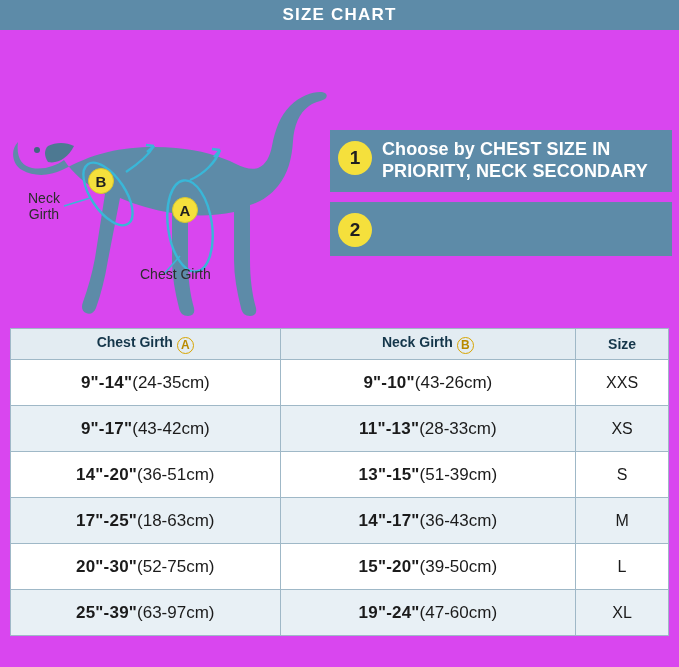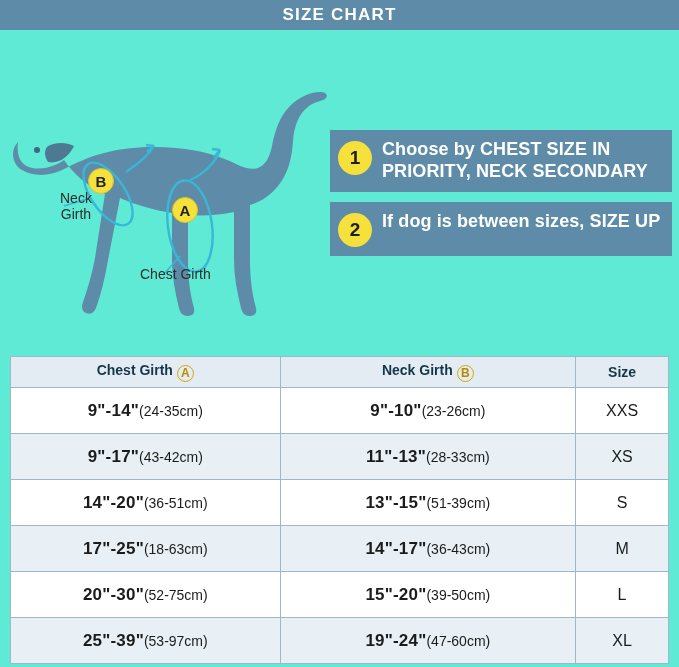--- a/index.html
+++ b/index.html
@@ -2,21 +2,21 @@
 <html><head>
 <meta charset="utf-8">
 <style>
   * { box-sizing: border-box; margin: 0; padding: 0; }
   html, body {
     width: 679px; height: 667px;
     background: #ffffff;
     font-family: "Liberation Sans", sans-serif;
     overflow: hidden;
   }
-  .page { position: relative; width: 679px; height: 667px; background: #5eead4; }
+  .page { position: relative; width: 679px; height: 667px; background: #d946ef; }
 
   
   .header {
     width: 679px; height: 30px;
     background: #5d8ba8;
     display: flex; align-items: center; justify-content: center;
   }
   .header-title {
     color: #ffffff;
     font-size: 17px;
@@ -28,21 +28,20 @@
   .illus-area {
     position: relative;
     width: 679px; height: 300px;
   }
   .dog-svg { position: absolute; left: 4px; top: 16px; }
 
   .label-neck {
     position: absolute; left: 28px; top: 160px;
     font-size: 14px; color: #2d2d2d; font-weight: 500; line-height: 1.15;
     text-align: center;
-    margin-left: 32px;
   }
   .label-chest {
     position: absolute; left: 140px; top: 236px;
     font-size: 14px; color: #2d2d2d; font-weight: 500;
   }
 
   .badge {
     position: absolute;
     width: 26px; height: 26px; border-radius: 50%;
     background: #f5e03c;
@@ -73,21 +72,21 @@
     display: flex; align-items: center; justify-content: center;
     margin-right: 10px;
     margin-top: 2px;
   }
   .tip-text {
     font-size: 18px; font-weight: bold; line-height: 1.22;
     letter-spacing: 0.1px;
   }
 
   
-  .table-wrap { position: absolute; left: 10px; top: 356px; width: 659px; }
+  .table-wrap { position: absolute; left: 10px; top: 328px; width: 659px; }
   table { border-collapse: collapse; width: 659px; }
   th, td {
     border: 1px solid #9fb8c7;
     text-align: center;
     vertical-align: middle;
   }
   thead th {
     background: #e3ecf2;
     color: #14364a;
     font-size: 14px;
@@ -104,21 +103,21 @@
     font-size: 12px;
     line-height: 14px;
     font-weight: bold;
     margin-left: 4px;
     vertical-align: -2px;
   }
   tbody td { height: 46px; font-size: 13px; color: #1b1b1b; }
   tbody tr:nth-child(odd) td { background: #ffffff; }
   tbody tr:nth-child(even) td { background: #e8f0f5; }
   .big { font-size: 17px; font-weight: bold; letter-spacing: 0.2px; }
-  .small { font-size: 14px; }
+  .small { font-size: 17px; }
   .size-cell { font-size: 16px; font-weight: normal; }
   col.c1 { width: 270px; }
   col.c2 { width: 296px; }
   col.c3 { width: 93px; }
 </style>
 </head>
 <body>
 
 <div class="page">
 
@@ -197,21 +196,20 @@
     <div class="badge badge-b">B</div>
     <div class="badge badge-a">A</div>
 
     <div class="tips">
       <div class="tip">
         <div class="tip-num">1</div>
         <div class="tip-text">Choose by CHEST SIZE IN PRIORITY, NECK SECONDARY</div>
       </div>
       <div class="tip">
         <div class="tip-num">2</div>
-        <div class="tip-text">If dog is between sizes, SIZE UP</div>
       </div>
     </div>
   </div>
 
   <div class="table-wrap">
     <table>
       <colgroup>
           <col class="c1">
           <col class="c2">
           <col class="c3">
@@ -223,21 +221,21 @@
           </th>
           <th>
             <span>Neck Girth</span><span class="circ">B</span>
           </th>
           <th>Size</th>
         </tr>
       </thead>
       <tbody>
         <tr>
           <td><span class="big">9"-14"</span><span class="small">(24-35cm)</span></td>
-          <td><span class="big">9"-10"</span><span class="small">(23-26cm)</span></td>
+          <td><span class="big">9"-10"</span><span class="small">(43-26cm)</span></td>
           <td class="size-cell">XXS</td>
         </tr>
         <tr>
           <td><span class="big">9"-17"</span><span class="small">(43-42cm)</span></td>
           <td><span class="big">11"-13"</span><span class="small">(28-33cm)</span></td>
           <td class="size-cell">XS</td>
         </tr>
         <tr>
           <td><span class="big">14"-20"</span><span class="small">(36-51cm)</span></td>
           <td><span class="big">13"-15"</span><span class="small">(51-39cm)</span></td>
@@ -247,21 +245,21 @@
           <td><span class="big">17"-25"</span><span class="small">(18-63cm)</span></td>
           <td><span class="big">14"-17"</span><span class="small">(36-43cm)</span></td>
           <td class="size-cell">M</td>
         </tr>
         <tr>
           <td><span class="big">20"-30"</span><span class="small">(52-75cm)</span></td>
           <td><span class="big">15"-20"</span><span class="small">(39-50cm)</span></td>
           <td class="size-cell">L</td>
         </tr>
         <tr>
-          <td><span class="big">25"-39"</span><span class="small">(53-97cm)</span></td>
+          <td><span class="big">25"-39"</span><span class="small">(63-97cm)</span></td>
           <td><span class="big">19"-24"</span><span class="small">(47-60cm)</span></td>
           <td class="size-cell">XL</td>
         </tr>
       </tbody>
     </table>
   </div>
 
 </div>
 
 </body></html>

